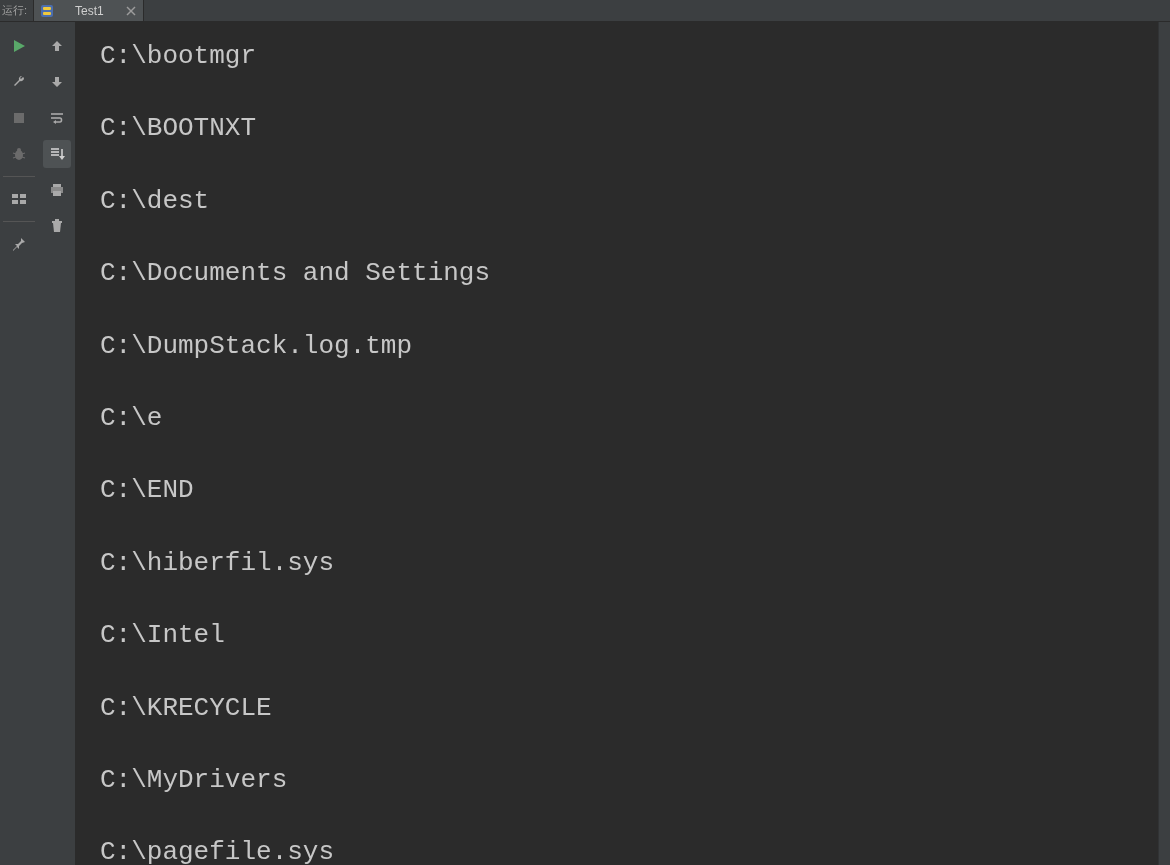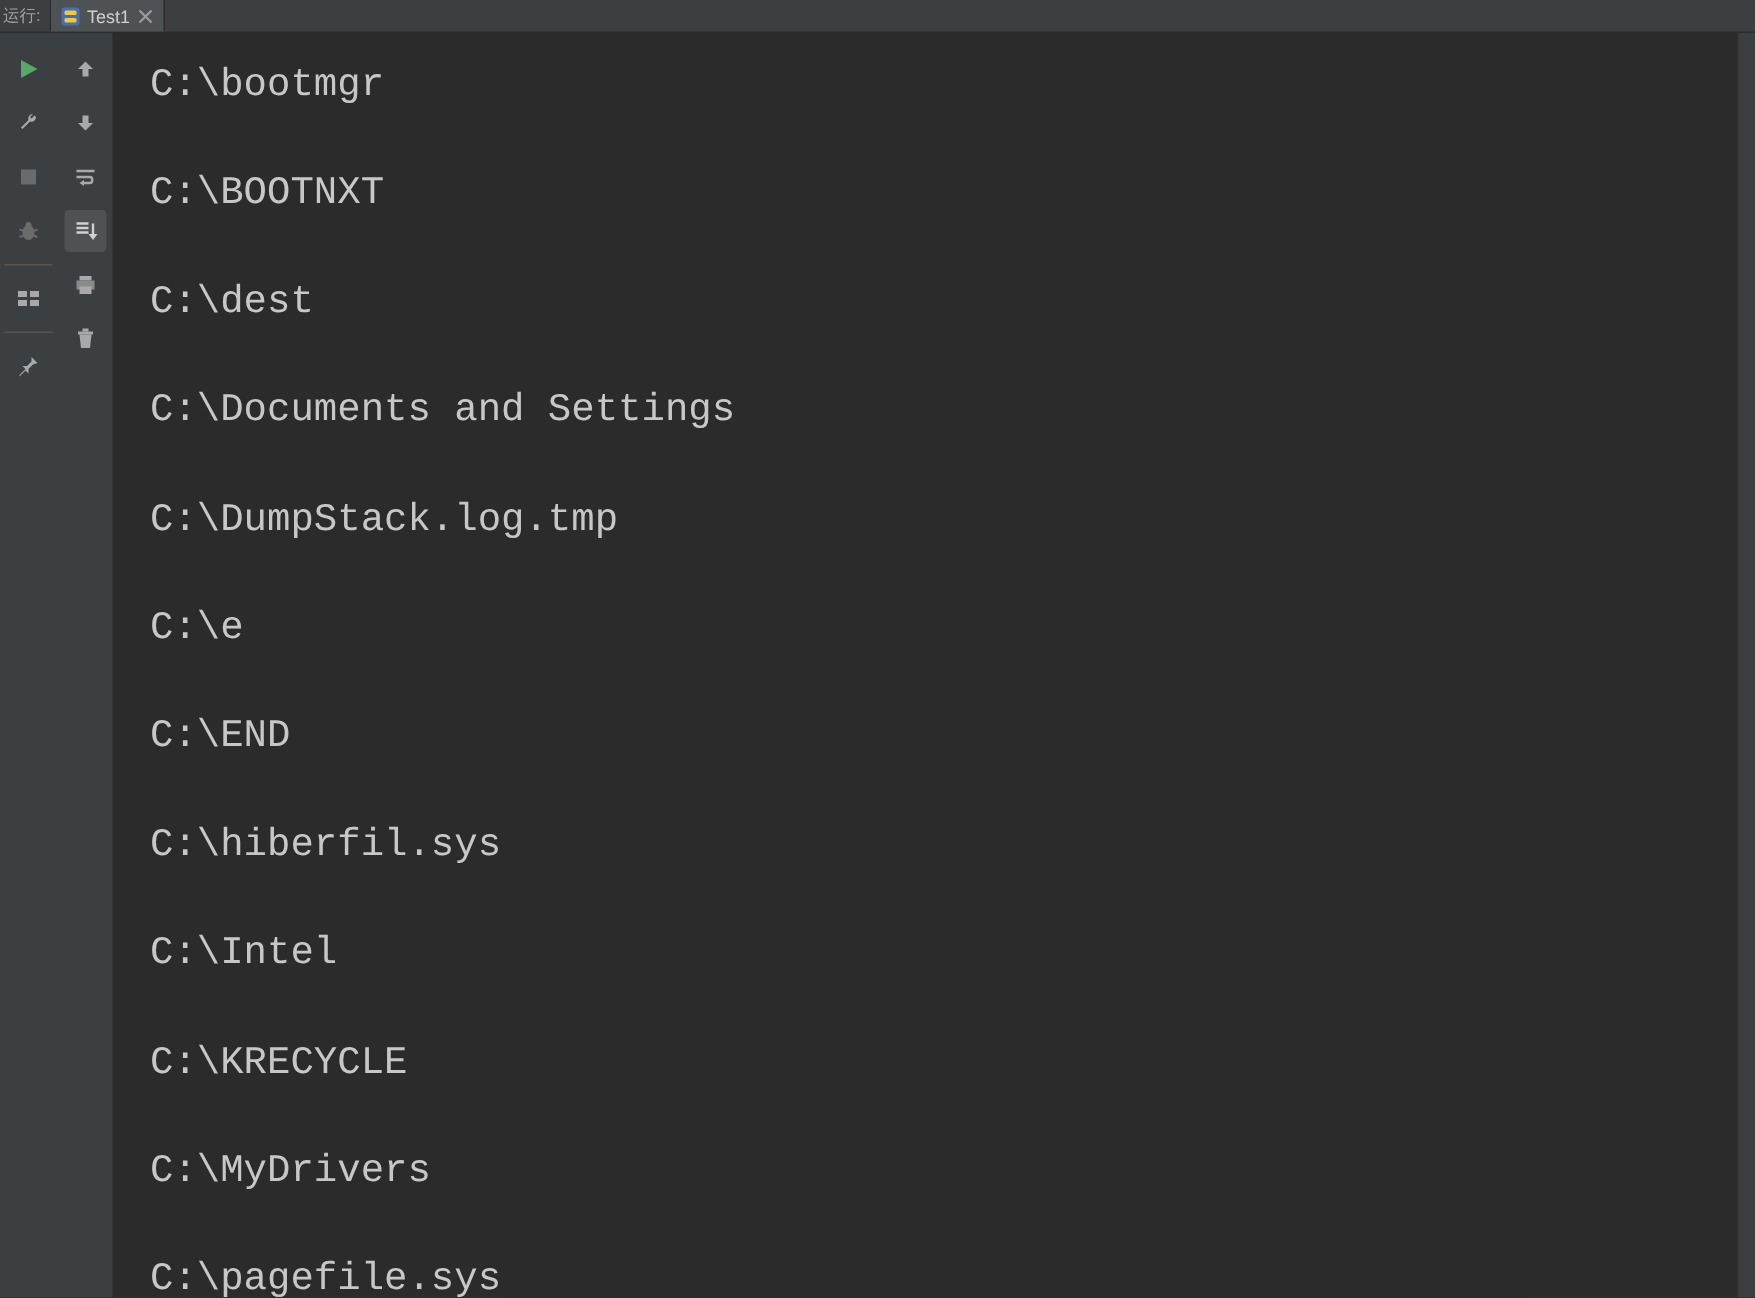--- a/index.html
+++ b/index.html
@@ -30,21 +30,21 @@
   }
   .run-label {
     color: #a0a0a0;
     font-size: 11px;
     padding: 0 6px 0 2px;
     white-space: nowrap;
   }
   .tab {
     display: flex;
     align-items: center;
-    gap: 4px;
+    gap: 21px;
     background: #4e5254;
     height: 100%;
     padding: 0 6px;
     border-right: 1px solid #2b2b2b;
     border-left: 1px solid #2b2b2b;
     font-size: 12px;
     color: #cfcfcf;
   }
   .tab-icon {
     width: 14px; height: 14px;

